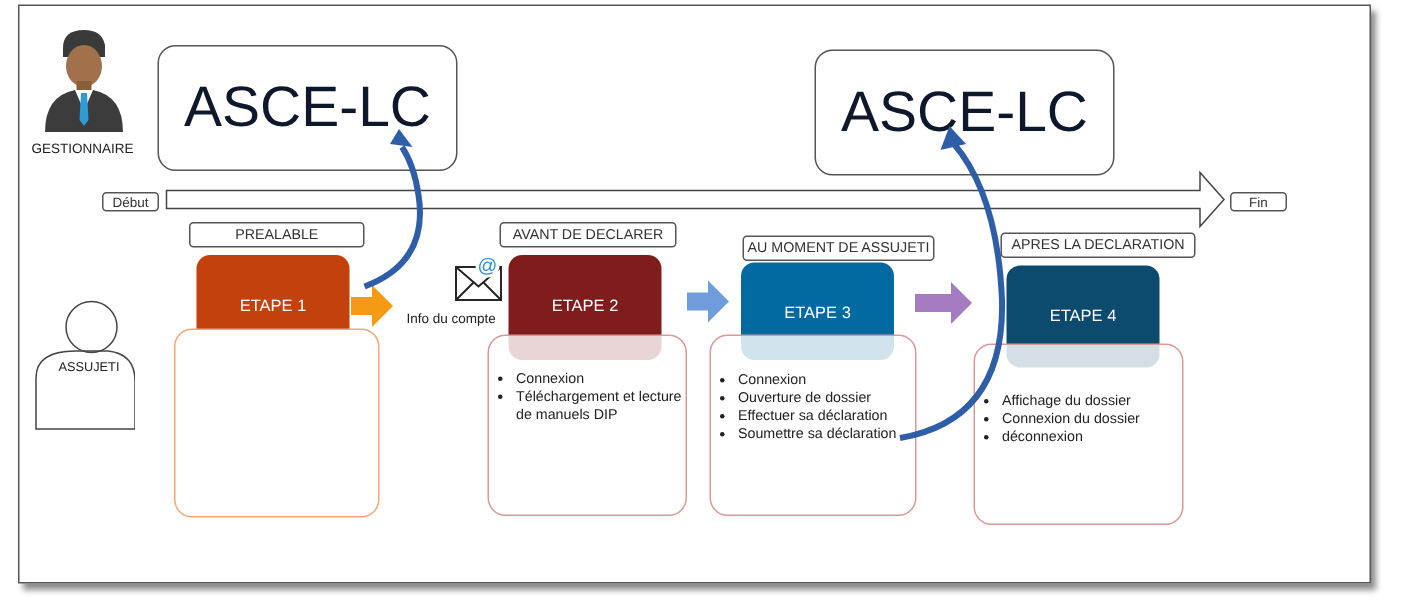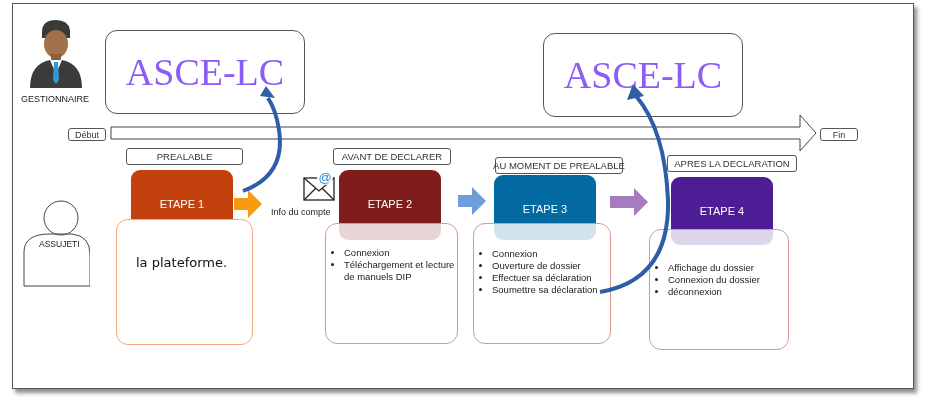--- a/index.html
+++ b/index.html
@@ -1,19 +1,19 @@
 <!DOCTYPE html>
 <html><head>
 <meta charset="utf-8">
 <style>
   html, body { margin:0; padding:0; background:#ffffff; }
   body { width:934px; height:406px; position:relative; overflow:hidden; font-family:"Liberation Sans", sans-serif; }
   .frame { position:absolute; left:12px; top:3px; width:900px; height:384px; border:1px solid #555; background:#fff; box-shadow:3px 4px 4px rgba(0,0,0,0.45); }
   .abs { position:absolute; }
-  .asce { position:absolute; border:1px solid #555; border-radius:12px; background:#fff; display:flex; align-items:center; justify-content:center; font-size:38px; color:#8b5cf6; letter-spacing:0px;font-family:Liberation Serif, serif; }
+  .asce { position:absolute; border:1px solid #555; border-radius:12px; background:#fff; display:flex; align-items:center; justify-content:center; font-size:38px; color:#0f172a; letter-spacing:0px; }
   .label-small { position:absolute; font-size:9px; color:#222; }
   .tagbox { position:absolute; border:1px solid #555; border-radius:3px; background:#fff; font-size:9px; color:#333; display:flex; align-items:center; justify-content:center; }
   .phase { position:absolute; height:15px; border:1px solid #555; border-radius:3px; background:#fff; font-size:9.5px; color:#333; display:flex; align-items:center; justify-content:center; white-space:nowrap; }
   .etape { position:absolute; border-radius:9px; color:#fff; font-size:11px; display:flex; justify-content:center; padding-top:28px; box-sizing:border-box; }
   .card { position:absolute; border:1.3px solid #d89a98; border-radius:12px; background:rgba(255,255,255,0.82); box-sizing:border-box; }
   .card ul { margin:0; padding:0 0 0 18px; font-size:9.5px; color:#222; line-height:12px; }
   .card li { margin:0; }
   .step-text { font-size:13px; color:#111; line-height:25px; font-family:"DejaVu Sans", sans-serif; }
 </style>
 </head>
@@ -46,33 +46,33 @@
 </div>
 
 <div class="tagbox" style="left:68px;top:128px;width:36px;height:11px">Début</div>
 <svg class="abs" style="left:110px;top:113px" width="710" height="40" viewBox="0 0 710 40">
   <path d="M1 14 L690 14 L690 2 L706 20 L690 38 L690 26 L1 26 Z" fill="#fff" stroke="#444" stroke-width="1"></path>
 </svg>
 <div class="tagbox" style="left:820px;top:128px;width:36px;height:11px">Fin</div>
 
 <div class="phase" style="left:126px;top:148px;width:115px">PREALABLE</div>
 <div class="phase" style="left:333px;top:148px;width:116px">AVANT DE DECLARER</div>
-<div class="phase" style="left:495px;top:157px;width:126px">AU MOMENT DE PREALABLE</div>
+<div class="phase" style="left:495px;top:157px;width:126px">AU MOMENT DE ASSUJETI</div>
 <div class="phase" style="left:667px;top:155px;width:128px">APRES LA DECLARATION</div>
 
 <div class="etape" style="left:131px;top:170px;width:102px;height:60px;background:#c2410c">
   <span>ETAPE 1</span>
 </div>
 <div class="etape" style="left:339px;top:170px;width:102px;height:70px;background:#7f1d1d">
   <span>ETAPE 2</span>
 </div>
 <div class="etape" style="left:494px;top:175px;width:102px;height:65px;background:#0369a1">
   <span>ETAPE 3</span>
 </div>
-<div class="etape" style="left:671px;top:177px;width:102px;height:68px;background:#4c1d95">
+<div class="etape" style="left:671px;top:177px;width:102px;height:68px;background:#0c4a6e">
   <span>ETAPE 4</span>
 </div>
 
 <svg class="abs" style="left:234px;top:190px" width="30" height="30" viewBox="0 0 30 30">
   <path d="M0 8 L14 8 L14 0 L28 14 L14 28 L14 20 L0 20 Z" fill="#f59a12"></path>
 </svg>
 <svg class="abs" style="left:458px;top:187px" width="30" height="30" viewBox="0 0 30 30">
   <path d="M0 8 L14 8 L14 0 L28 14 L14 28 L14 20 L0 20 Z" fill="#6f9ddb"></path>
 </svg>
 <svg class="abs" style="left:610px;top:188px" width="40" height="30" viewBox="0 0 40 30">
@@ -82,21 +82,20 @@
 <svg class="abs" style="left:303px;top:168px" width="36" height="34" viewBox="0 0 36 34">
   <rect x="1" y="10" width="30" height="22" fill="#fff" stroke="#222" stroke-width="1.3"></rect>
   <path d="M1 10 L16 23 L31 10 M1 32 L13 20 M31 32 L19 20" fill="none" stroke="#222" stroke-width="1.3"></path>
   <circle cx="22" cy="9" r="8" fill="#fff"></circle>
   <text x="22" y="13.5" font-size="13" font-family="Liberation Sans, sans-serif" fill="#2e8fd6" text-anchor="middle">@</text>
 </svg>
 <span class="label-small" style="left:271px;top:207px">Info du compte</span>
 
 <div class="card" style="left:116px;top:219px;width:137px;height:126px;border-color:#f2a87a;border-width:1.5px;background:#fff">
   <div style="position:absolute;left:19px;top:30px" class="step-text">
-    <div>la plateforme.</div>
   </div>
 </div>
 <div class="card" style="left:325px;top:223px;width:133px;height:121px">
   <ul style="margin-top:23px">
     <li>Connexion</li>
     <li>Téléchargement et lecture de manuels DIP</li>
   </ul>
 </div>
 <div class="card" style="left:473px;top:223px;width:138px;height:121px">
   <ul style="margin-top:24px">

